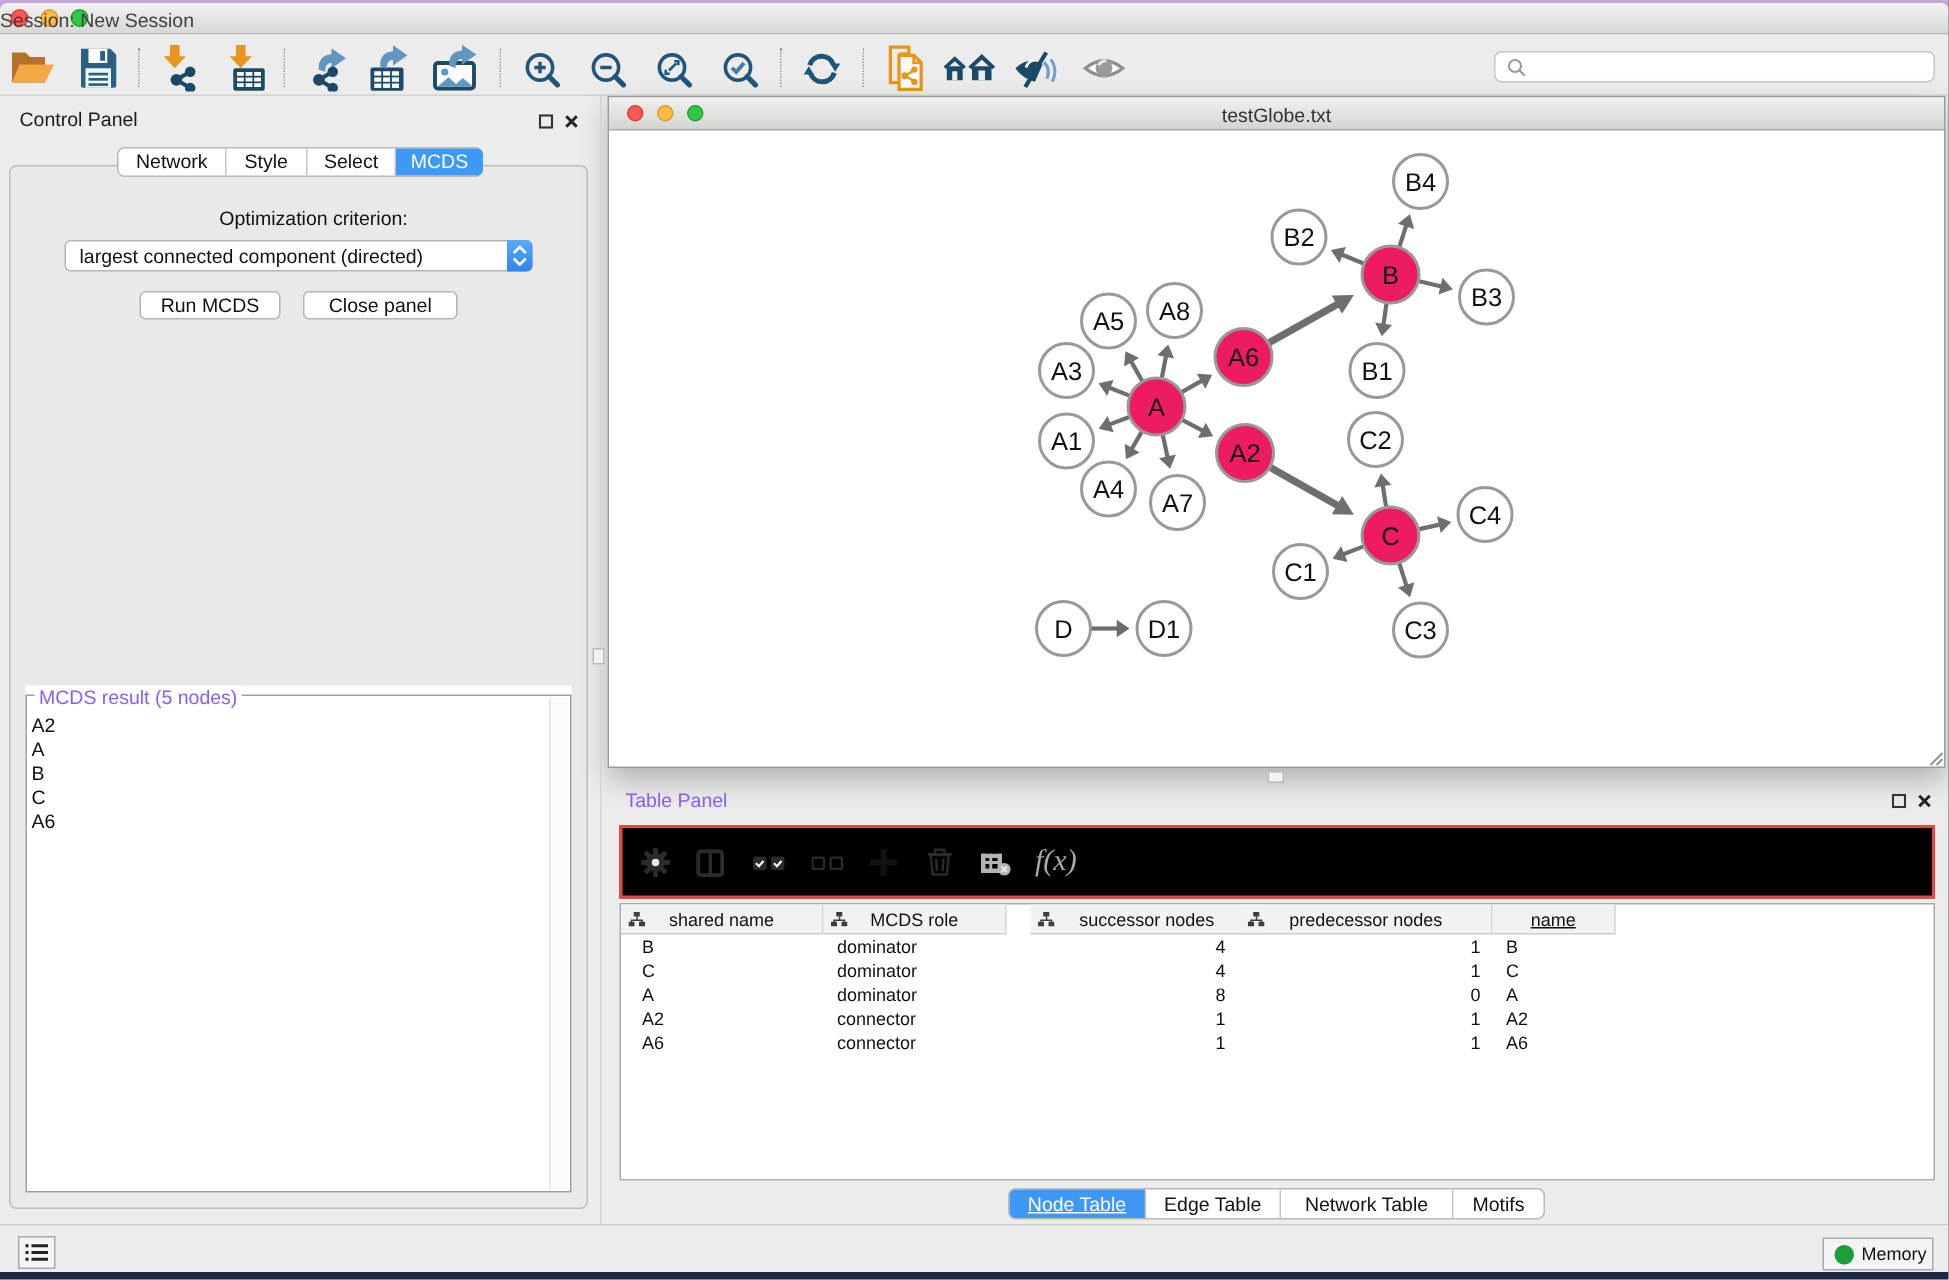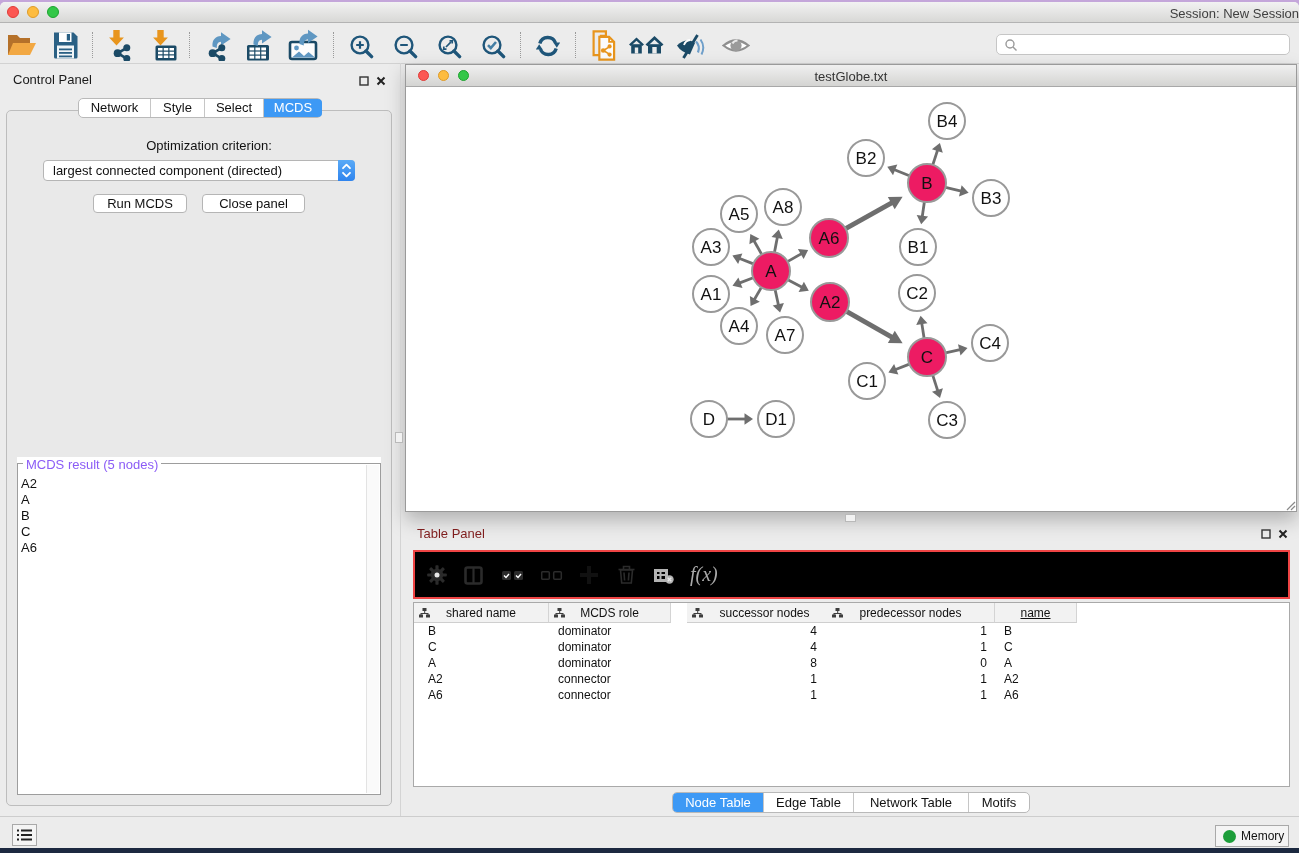--- a/index.html
+++ b/index.html
@@ -3,21 +3,21 @@
 <meta charset="utf-8">
 <style>
 * { margin:0; padding:0; box-sizing:border-box; }
 html,body { width:1299px; height:853px; overflow:hidden; font-family:"Liberation Sans", sans-serif; }
 body { background:#1c2940; position:relative; }
 .abs { position:absolute; }
 #desktop-top { top:0; left:0; width:1299px; height:10px; background:#c4a6da; }
 #win { top:2px; left:0; width:1299px; height:846px; background:#ececec; border-radius:5px 5px 0 0; overflow:hidden; }
 #titlebar { top:0; left:0; width:1299px; height:21px; background:linear-gradient(#f2f2f2,#d8d8d6); border-bottom:1px solid #b3b3b3; border-radius:5px 5px 0 0; }
 .tl { width:12px; height:12px; border-radius:50%; top:4px; }
-#title-text { width:1299px; text-align:right; top:4px; font-size:13px; color:#404040; }
+#title-text { width:1299px; text-align:left; top:4px; font-size:13px; color:#404040; }
 #toolbar { top:22px; left:0; width:1299px; height:40px; background:#ececec; border-bottom:1px solid #d2d2d2; }
 .sep { top:8px; width:1px; height:26px; border-left:1px dotted #9a9a9a; }
 #searchbox { left:996px; top:10px; width:294px; height:21px; background:#fff; border:1px solid #c6c6c6; border-radius:5px; }
 #searchbox svg { position:absolute; left:7px; top:3px; }
 
 #cp-title { left:13px; top:70px; font-size:13px; color:#1a1a1a; }
 #cp-box { left:6px; top:108px; width:386px; height:696px; background:#e9e9e9; border:1px solid #bdbdbd; border-radius:5px; }
 #cp-tabs { left:78px; top:96px; width:244px; height:20px; background:#fff; border:1px solid #b9b9b9; border-radius:5px; display:flex; }
 .cptab { flex:none; text-align:center; font-size:13px; color:#111; line-height:18px; border-right:1px solid #c6c6c6; }
 .cptab.sel { background:#3d99f5; color:#fff; border-radius:0 4px 4px 0; border-right:none; }
@@ -31,29 +31,29 @@
 #mcds-border { left:0px; top:6px; width:364px; height:332px; border:1px solid #9d9d9d; }
 #mcds-legend { left:6px; top:0px; background:#fff; padding:0 3px; font-size:13px; color:#8b5cf6; }
 .mcds-item { left:4px; font-size:13px; color:#111; }
 #mcds-scroll { right:2px; top:8px; width:13px; height:328px; background:#fafafa; border-left:1px solid #e3e3e3; }
 
 #net-win { left:405px; top:62px; width:892px; height:448px; background:#fff; border:1px solid #9a9a9a; box-shadow:0 8px 18px rgba(0,0,0,0.25); }
 #net-titlebar { left:0; top:0; width:890px; height:22px; background:linear-gradient(#f0f0f0,#d4d4d2); border-bottom:1px solid #a8a8a8; }
 .ntl { width:11px; height:11px; border-radius:50%; top:5px; }
 #net-title { width:890px; text-align:center; top:4px; font-size:13px; color:#333; }
 
-#tp-title { left:417px; top:524px; font-size:13px; color:#7f1d1d; }
+#tp-title { left:417px; top:524px; font-size:13px; color:#8b5cf6; }
 #tp-toolbar { left:413px; top:548px; width:877px; height:49px; background:#000000; border:2px solid #ef4444; }
 #tp-table { left:413px; top:600px; width:877px; height:185px; background:#fff; border:1px solid #a9a9a9; }
 .th { top:0px; height:20px; background:#f2f2f2; border-right:1px solid #d4d4d4; border-bottom:1px solid #cfcfcf; font-size:12px; color:#111; text-align:center; line-height:20px; }
 .td { font-size:12px; color:#111; height:16px; line-height:16px; }
 
 #bot-tabs { left:672px; top:790px; width:358px; height:21px; background:#fff; border:1px solid #b9b9b9; border-radius:5px; display:flex; }
 .btab { flex:none; text-align:center; font-size:13px; color:#111; line-height:19px; border-right:1px solid #c6c6c6; }
-.btab.sel { background:#3d99f5; color:#fff; border-radius:4px 0 0 4px; }
+.btab.sel { background:#3d99f5; color:#fff; border-radius:4px 0 0 4px;text-decoration:underline; }
 
 #statusbar { left:0; top:814px; width:1299px; height:32px; background:#ececec; border-top:1px solid #cdcdcd; }
 #list-btn { left:12px; top:7px; width:25px; height:22px; background:#f4f4f4; border:1px solid #a9a9a9; }
 #mem-btn { left:1215px; top:8px; width:74px; height:22px; background:#f4f4f4; border:1px solid #a9a9a9; font-size:12px; color:#111; }
 </style>
 </head>
 <body>
 <div class="abs" id="desktop-top"></div>
 <div class="abs" id="win">
   <div class="abs" id="titlebar">

